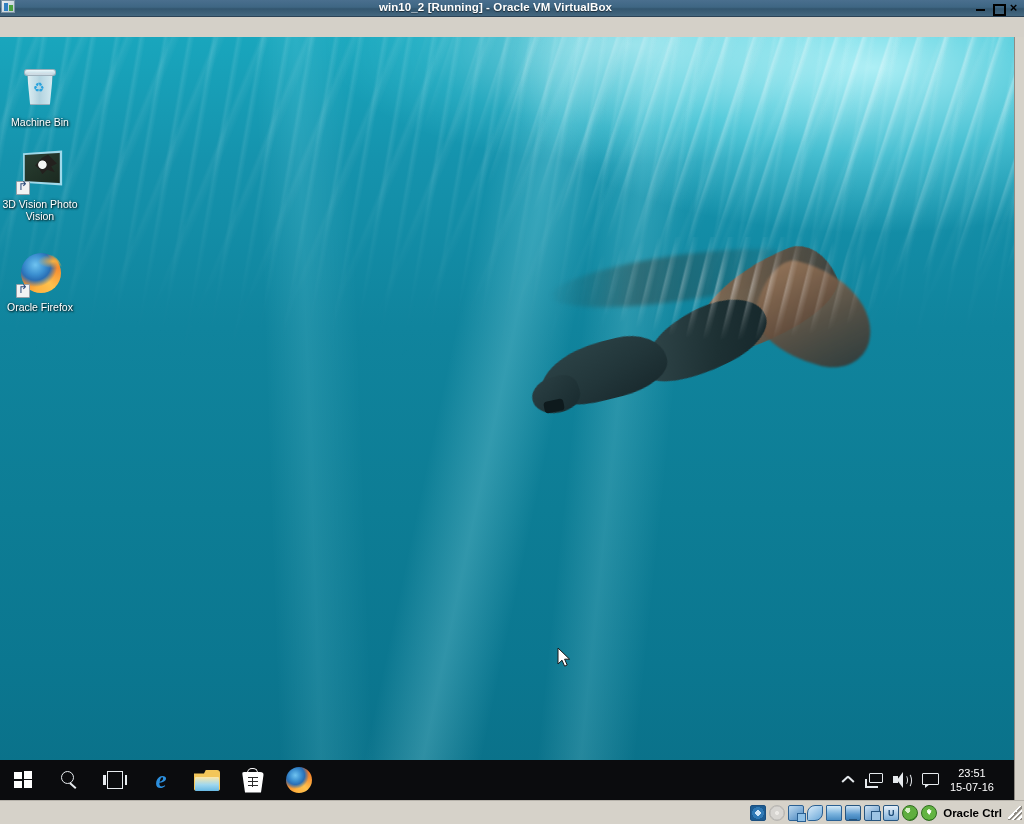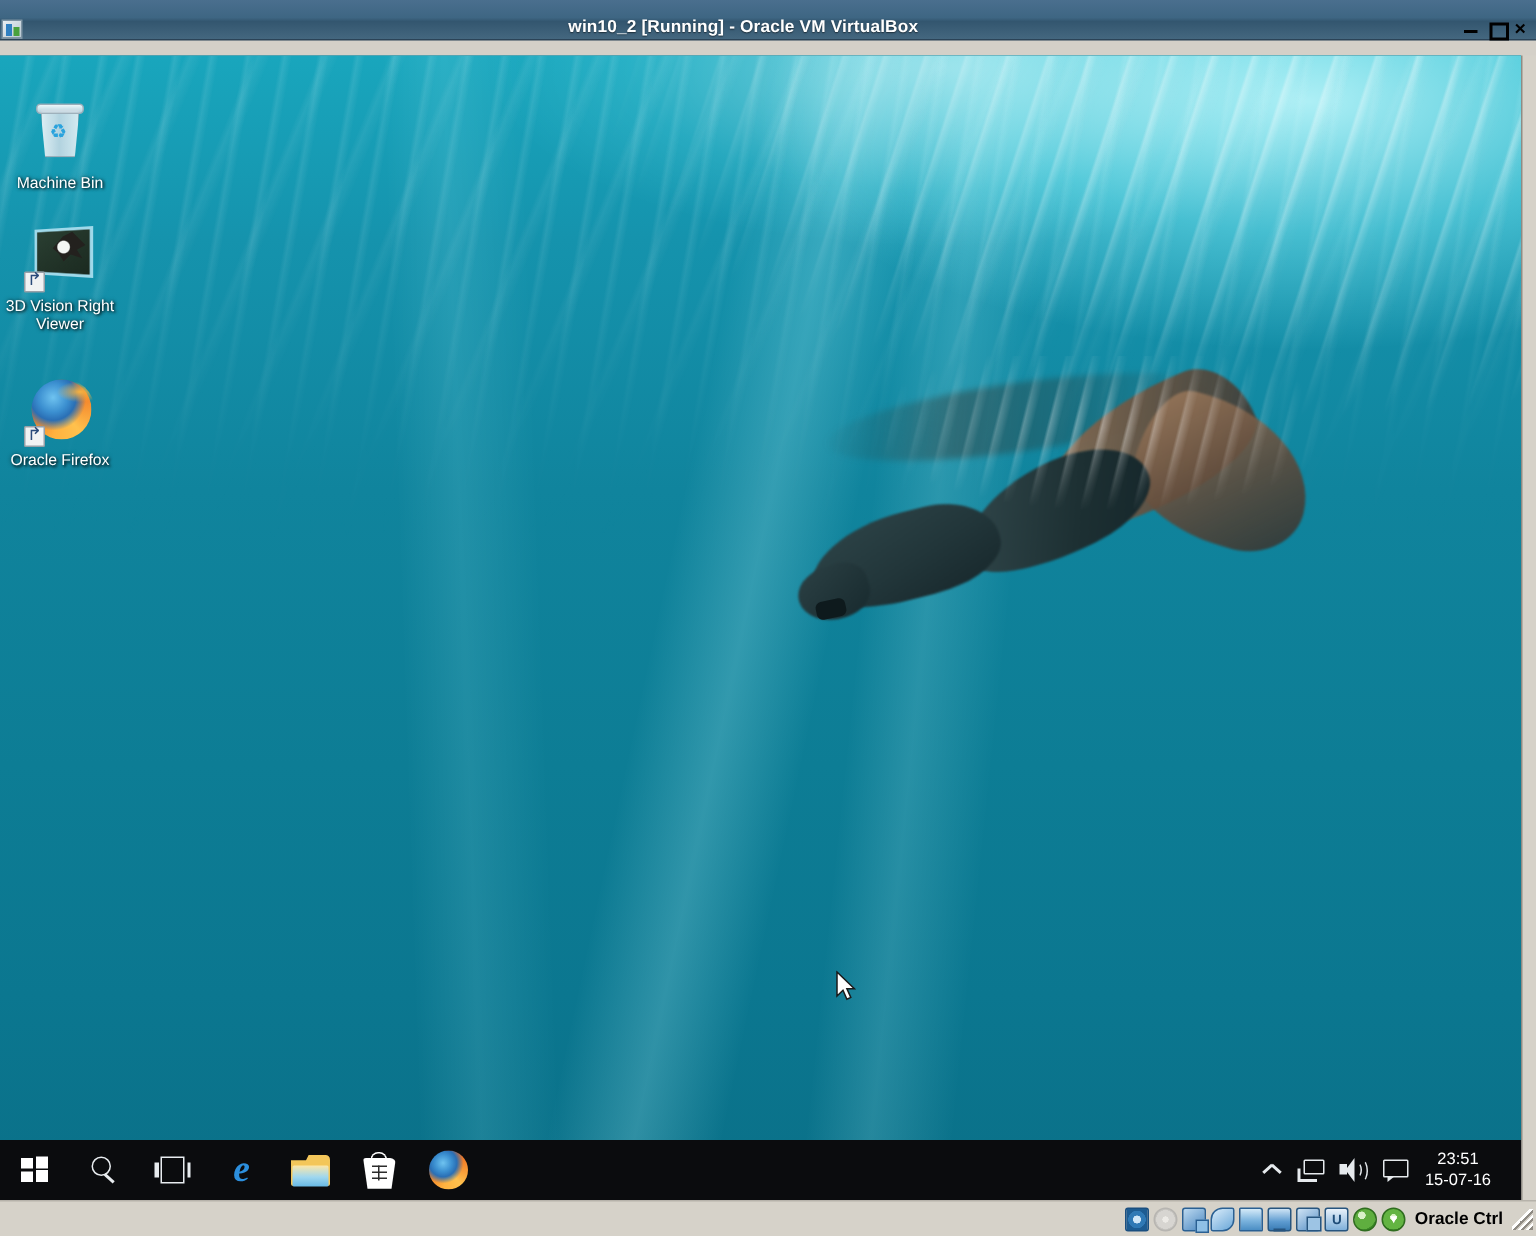--- a/index.html
+++ b/index.html
@@ -12,23 +12,23 @@
 
   #app {
     position: relative;
     width: 1024px; height: 824px;
     background: #d4d0c8;
   }
 
   
   .vbox-titlebar {
     position: absolute; left: 0; top: 0;
-    width: 1024px; height: 27px;
+    width: 1024px; height: 17px;
     background: linear-gradient(to bottom, #4a6f8e 0%, #3e6683 45%, #33566f 55%, #44677f 100%);
-    display: flex; align-items: flex-end;
+    display: flex; align-items: flex-start;
     border-bottom: 1px solid #2b4357;
   }
   .vbox-appicon {
     width: 14px; height: 13px; margin-left: 1px; flex: 0 0 auto;
     position: relative;
     background: linear-gradient(135deg,#e8eef2,#b9c8d2);
     border: 1px solid #7d93a3;
   }
   .vbox-appicon::before {
     content: ""; position: absolute; left: 2px; top: 2px;
@@ -566,21 +566,21 @@
         </div>
         <div class="label">Machine Bin</div>
       </div>
 
       <div class="desk-icon" style="top:110px">
         <div class="glyph">
           <div class="pv-frame"></div>
           <div class="pv-eagle"></div>
           <div class="shortcut-arrow"></div>
         </div>
-        <div class="label">3D Vision Right Viewer</div>
+        <div class="label">3D Vision Photo Vision</div>
       </div>
 
       <div class="desk-icon" style="top:213px">
         <div class="glyph">
           <div class="ff-globe"></div>
           <div class="ff-tail"></div>
           <div class="shortcut-arrow"></div>
         </div>
         <div class="label">Oracle Firefox</div>
       </div>

